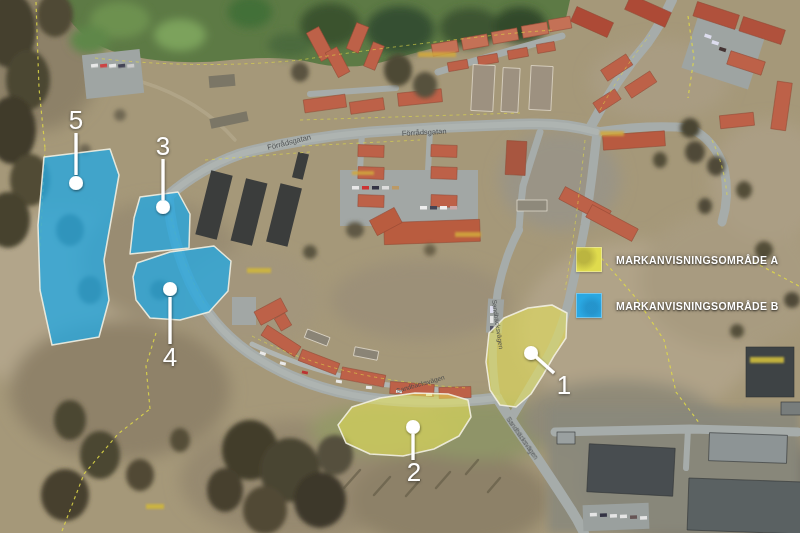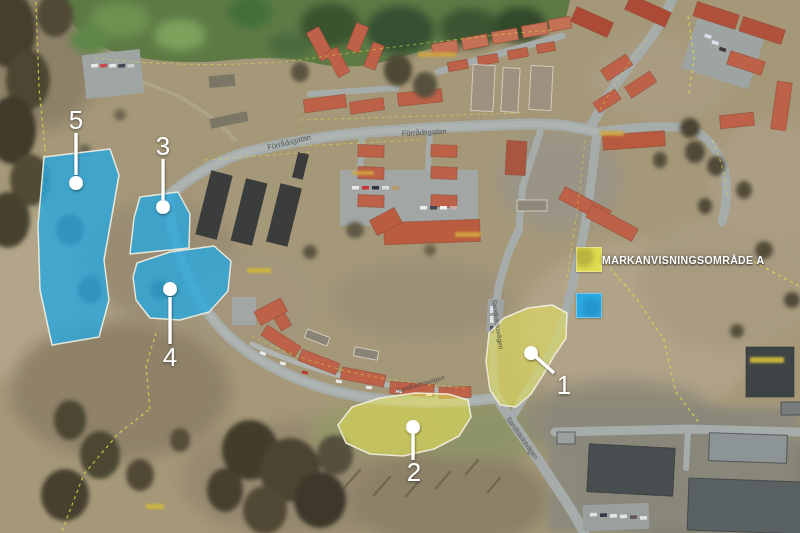--- a/index.html
+++ b/index.html
@@ -9,21 +9,21 @@
   }
   .stage svg{position:absolute;left:0;top:0;}
   
   .marker-num{
     position:absolute;transform:translate(-50%,-50%);
     color:#fff;font-size:26px;font-weight:400;line-height:1;
     text-shadow:0 1px 3px rgba(30,30,30,.65);
     pointer-events:none;
   }
   
-  .legend-row{position:absolute;display:flex;align-items:center;}
+  .legend-row{position:absolute;display:flex;align-items:center;gap:14px;}
   .legend-row .swatch{
     width:26px;height:25px;flex:0 0 auto;
     box-shadow:inset 0 0 0 1px rgba(255,255,255,.35), 0 1px 2px rgba(0,0,0,.25);
   }
   .swatch-a{background:#dfdb4d;background-image:radial-gradient(circle at 30% 40%, rgba(120,110,40,.35) 0 25%, transparent 60%);}
   .swatch-b{background:#2aa8e2;background-image:radial-gradient(circle at 60% 60%, rgba(20,90,140,.25) 0 25%, transparent 60%);}
   .legend-label{
     color:#fff;font-size:10.5px;font-weight:bold;letter-spacing:.4px;
     text-shadow:0 1px 2px rgba(0,0,0,.7), 0 0 4px rgba(0,0,0,.45);
     white-space:nowrap;
@@ -363,16 +363,17 @@
 <div class="marker-num" style="left:414px;top:472px;">2</div>
 <div class="marker-num" style="left:564px;top:385px;">1</div>
 
 <div>
   <div class="legend-row" style="left:576px;top:247px;">
     <span class="swatch swatch-a"></span>
     <span class="legend-label">MARKANVISNINGSOMRÅDE A</span>
   </div>
   <div class="legend-row" style="left:576px;top:293px;">
     <span class="swatch swatch-b"></span>
+    <span class="legend-label">MARKANVISNINGSOMRÅDE B</span>
   </div>
 </div>
 
 </div>
 
 </body></html>

